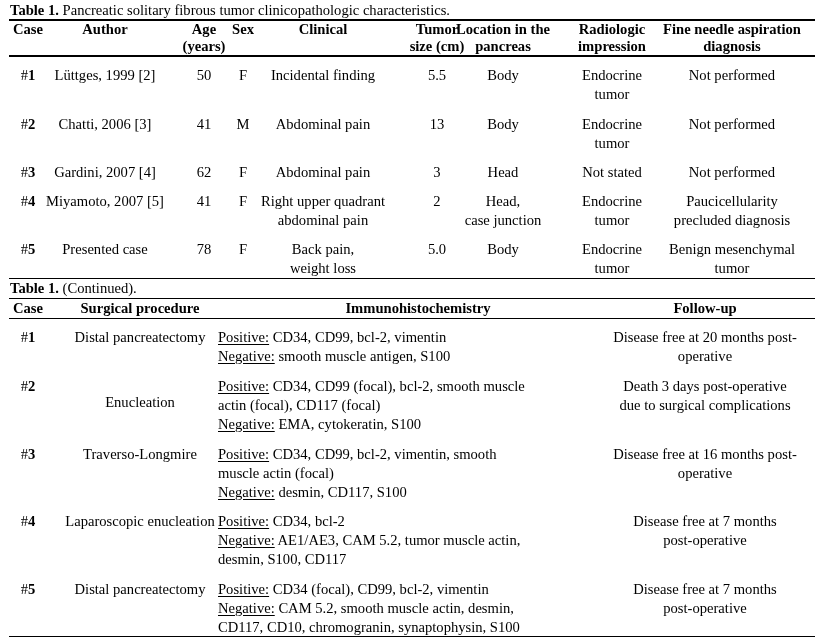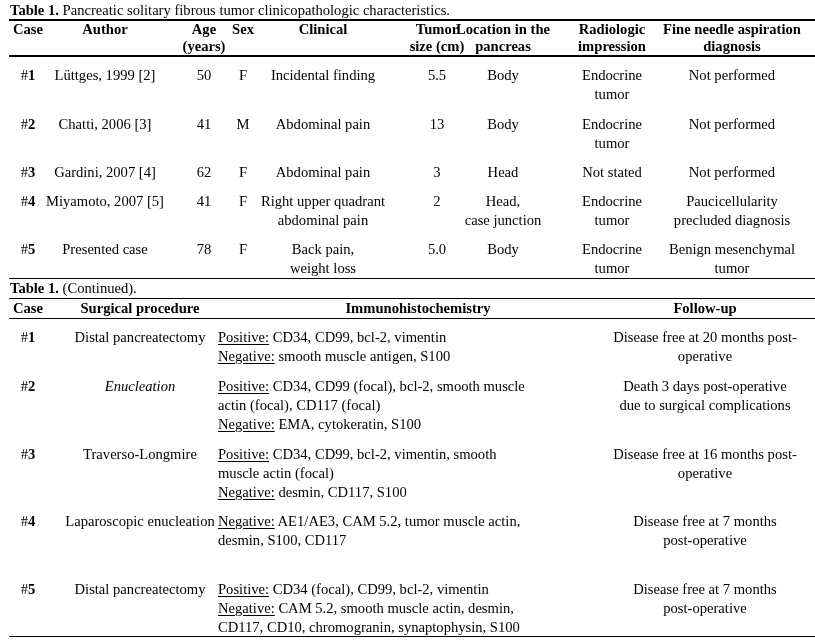--- a/index.html
+++ b/index.html
@@ -185,21 +185,21 @@
         <span class="line"><span class="u">Positive:</span><span> CD34, CD99, bcl-2, vimentin</span></span>
         <span class="line"><span class="u">Negative:</span><span> smooth muscle antigen, S100</span></span>
       </div>
       <div class="td" style="left: 585px; width: 240px; top: 328px;">
         <div>Disease free at 20 months post-</div>
         <div>operative</div>
       </div>
     </div>
     <div>
       <div class="td case" style="left: -12px; width: 80px; top: 377px;"><span>#</span><b>2</b></div>
-      <div class="td" style="left: 20px; width: 240px; top: 377px; font-style: italic;">Enucleation</div>
+      <div class="td" style="left: 20px; width: 240px; top: 393px;">Enucleation</div>
       <div class="ihc" style="left: 218px; width: 400px; top: 377px;">
         <span class="line"><span class="u">Positive:</span><span> CD34, CD99 (focal), bcl-2, smooth muscle</span></span>
         <span class="line"><span>actin (focal), CD117 (focal)</span></span>
         <span class="line"><span class="u">Negative:</span><span> EMA, cytokeratin, S100</span></span>
       </div>
       <div class="td" style="left: 585px; width: 240px; top: 377px;">
         <div>Death 3 days post-operative</div>
         <div>due to surgical complications</div>
       </div>
     </div>
@@ -213,20 +213,21 @@
       </div>
       <div class="td" style="left: 585px; width: 240px; top: 445px;">
         <div>Disease free at 16 months post-</div>
         <div>operative</div>
       </div>
     </div>
     <div>
       <div class="td case" style="left: -12px; width: 80px; top: 512px;"><span>#</span><b>4</b></div>
       <div class="td" style="left: 20px; width: 240px; top: 512px;">Laparoscopic enucleation</div>
       <div class="ihc" style="left: 218px; width: 400px; top: 512px;">
+        <span class="line"><span class="u">Positive:</span><span> CD34, bcl-2</span></span>
         <span class="line"><span class="u">Negative:</span><span> AE1/AE3, CAM 5.2, tumor muscle actin,</span></span>
         <span class="line"><span>desmin, S100, CD117</span></span>
       </div>
       <div class="td" style="left: 585px; width: 240px; top: 512px;">
         <div>Disease free at 7 months</div>
         <div>post-operative</div>
       </div>
     </div>
     <div>
       <div class="td case" style="left: -12px; width: 80px; top: 580px;"><span>#</span><b>5</b></div>

